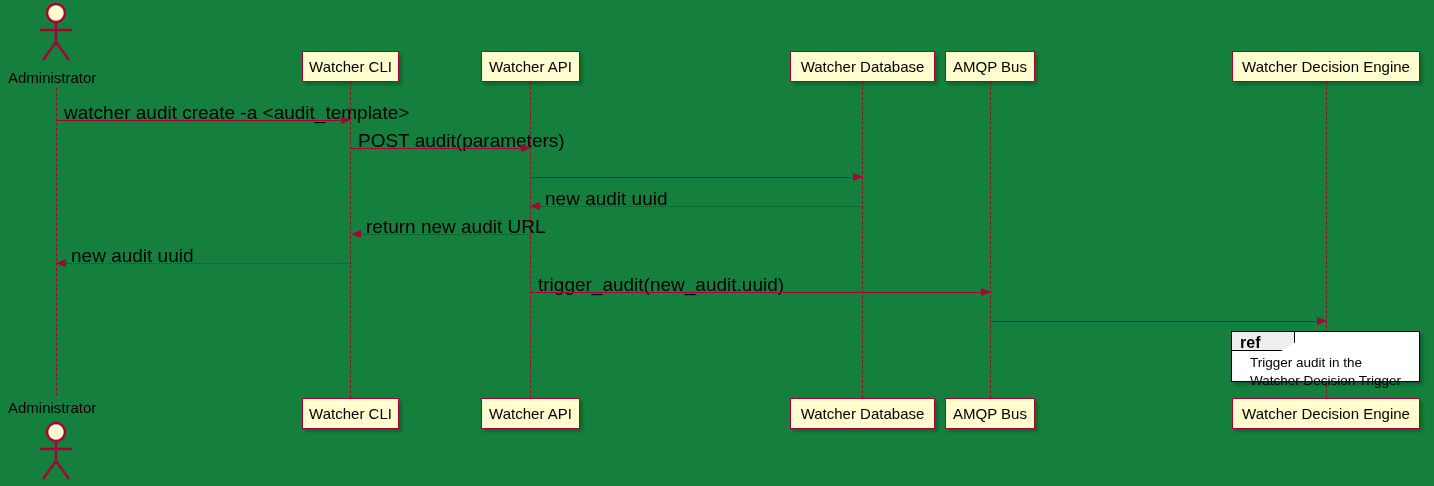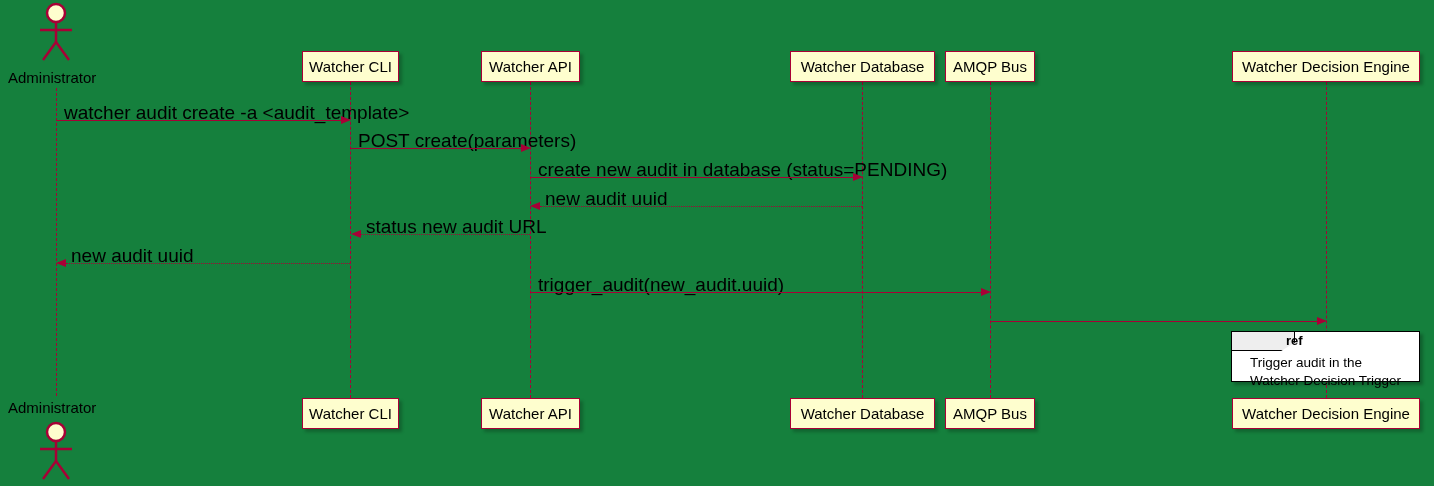--- a/index.html
+++ b/index.html
@@ -99,25 +99,24 @@
     background: #EEEEEE;
     border-right: 1.5px solid #000000;
     border-bottom: 1.5px solid #000000;
     -webkit-clip-path: polygon(0 0, 100% 0, 100% 55%, 78% 100%, 0 100%);
     clip-path: polygon(0 0, 100% 0, 100% 55%, 78% 100%, 0 100%);
   }
   .ref-tab-label {
     position: absolute;
     left: 8px;
     top: 2px;
-    font-size: 13px;
+    font-size: 16px;
     font-weight: bold;
     color: #000000;
     line-height: 1.1;
-    margin-left: 46px;
   }
   .ref-text {
     position: absolute;
     left: 18px;
     top: 22px;
     font-size: 13.5px;
     color: #000000;
     line-height: 1.35;
     white-space: pre-line;
   }
@@ -165,33 +164,32 @@
   <div class="participant" style="left:302px;  top:398px; width:97px;">Watcher CLI</div>
   <div class="participant" style="left:481px;  top:398px; width:99px;">Watcher API</div>
   <div class="participant" style="left:790px;  top:398px; width:145px;">Watcher Database</div>
   <div class="participant" style="left:945px;  top:398px; width:90px;">AMQP Bus</div>
   <div class="participant" style="left:1232px; top:398px; width:188px;">Watcher Decision Engine</div>
 
   <div class="msg-label" style="left:64px; top:103px;">watcher audit create -a &lt;audit_template&gt;</div>
   <div class="msg" style="left:57px; top:120px; width:284px;"></div>
   <div class="arrowhead right" style="left:341px; top:116px;"></div>
 
-  <div class="msg-label" style="left:358px; top:131px;">POST create(parameters)</div>
+  <div class="msg-label" style="left:358px; top:131px;">POST audit(parameters)</div>
   <div class="msg" style="left:351px; top:148px; width:170px;"></div>
   <div class="arrowhead right" style="left:521px; top:144px;"></div>
 
-  <div class="msg-label" style="left:538px; top:160px;">create new audit in database (status=PENDING)</div>
   <div class="msg" style="left:531px; top:177px; width:322px;"></div>
   <div class="arrowhead right" style="left:853px; top:173px;"></div>
 
   <div class="msg-label" style="left:545px; top:189px;">new audit uuid</div>
   <div class="msg dotted" style="left:540px; top:206px; width:322px;"></div>
   <div class="arrowhead left" style="left:530px; top:202px;"></div>
 
-  <div class="msg-label" style="left:366px; top:217px;">status new audit URL</div>
+  <div class="msg-label" style="left:366px; top:217px;">return new audit URL</div>
   <div class="msg dotted" style="left:361px; top:234px; width:169px;"></div>
   <div class="arrowhead left" style="left:351px; top:230px;"></div>
 
   <div class="msg-label" style="left:71px; top:246px;">new audit uuid</div>
   <div class="msg dotted" style="left:66px; top:263px; width:284px;"></div>
   <div class="arrowhead left" style="left:56px; top:259px;"></div>
 
   <div class="msg-label" style="left:538px; top:275px;">trigger_audit(new_audit.uuid)</div>
   <div class="msg" style="left:531px; top:292px; width:450px;"></div>
   <div class="arrowhead right" style="left:981px; top:288px;"></div>

